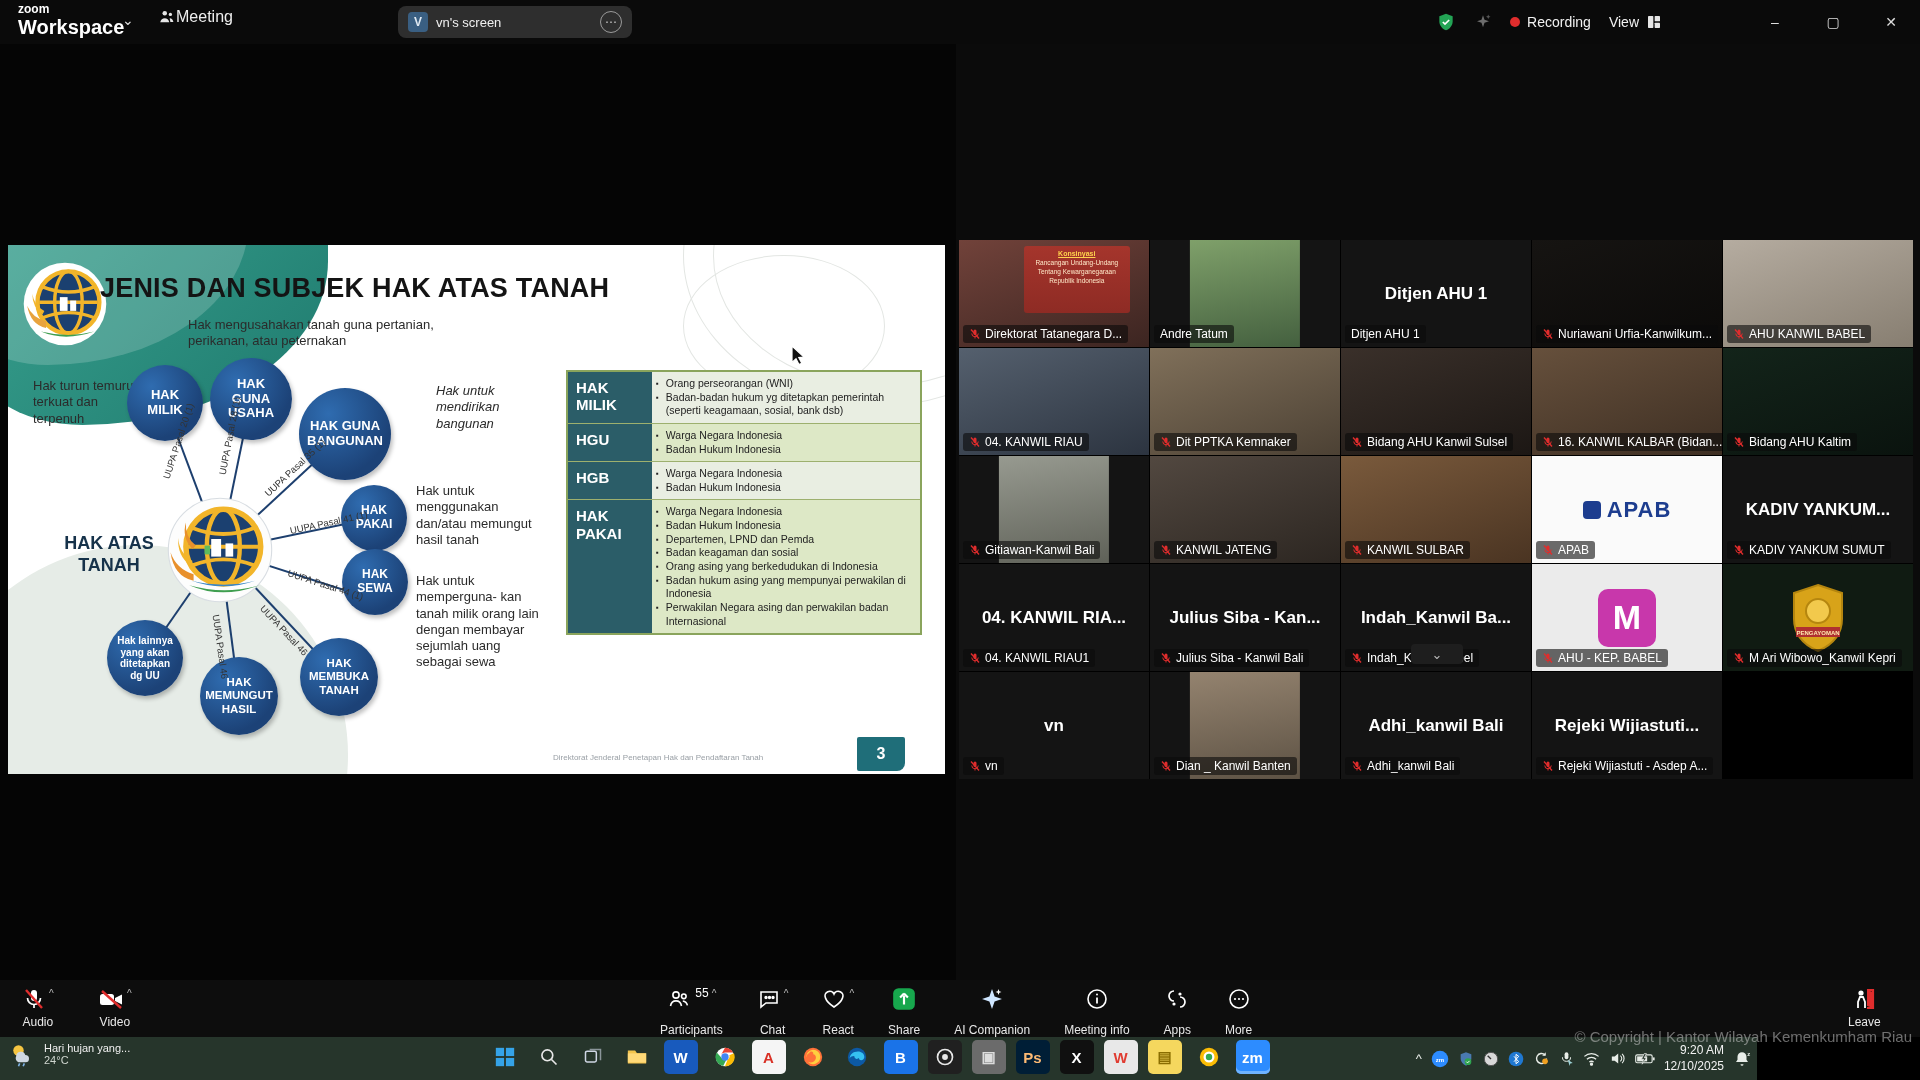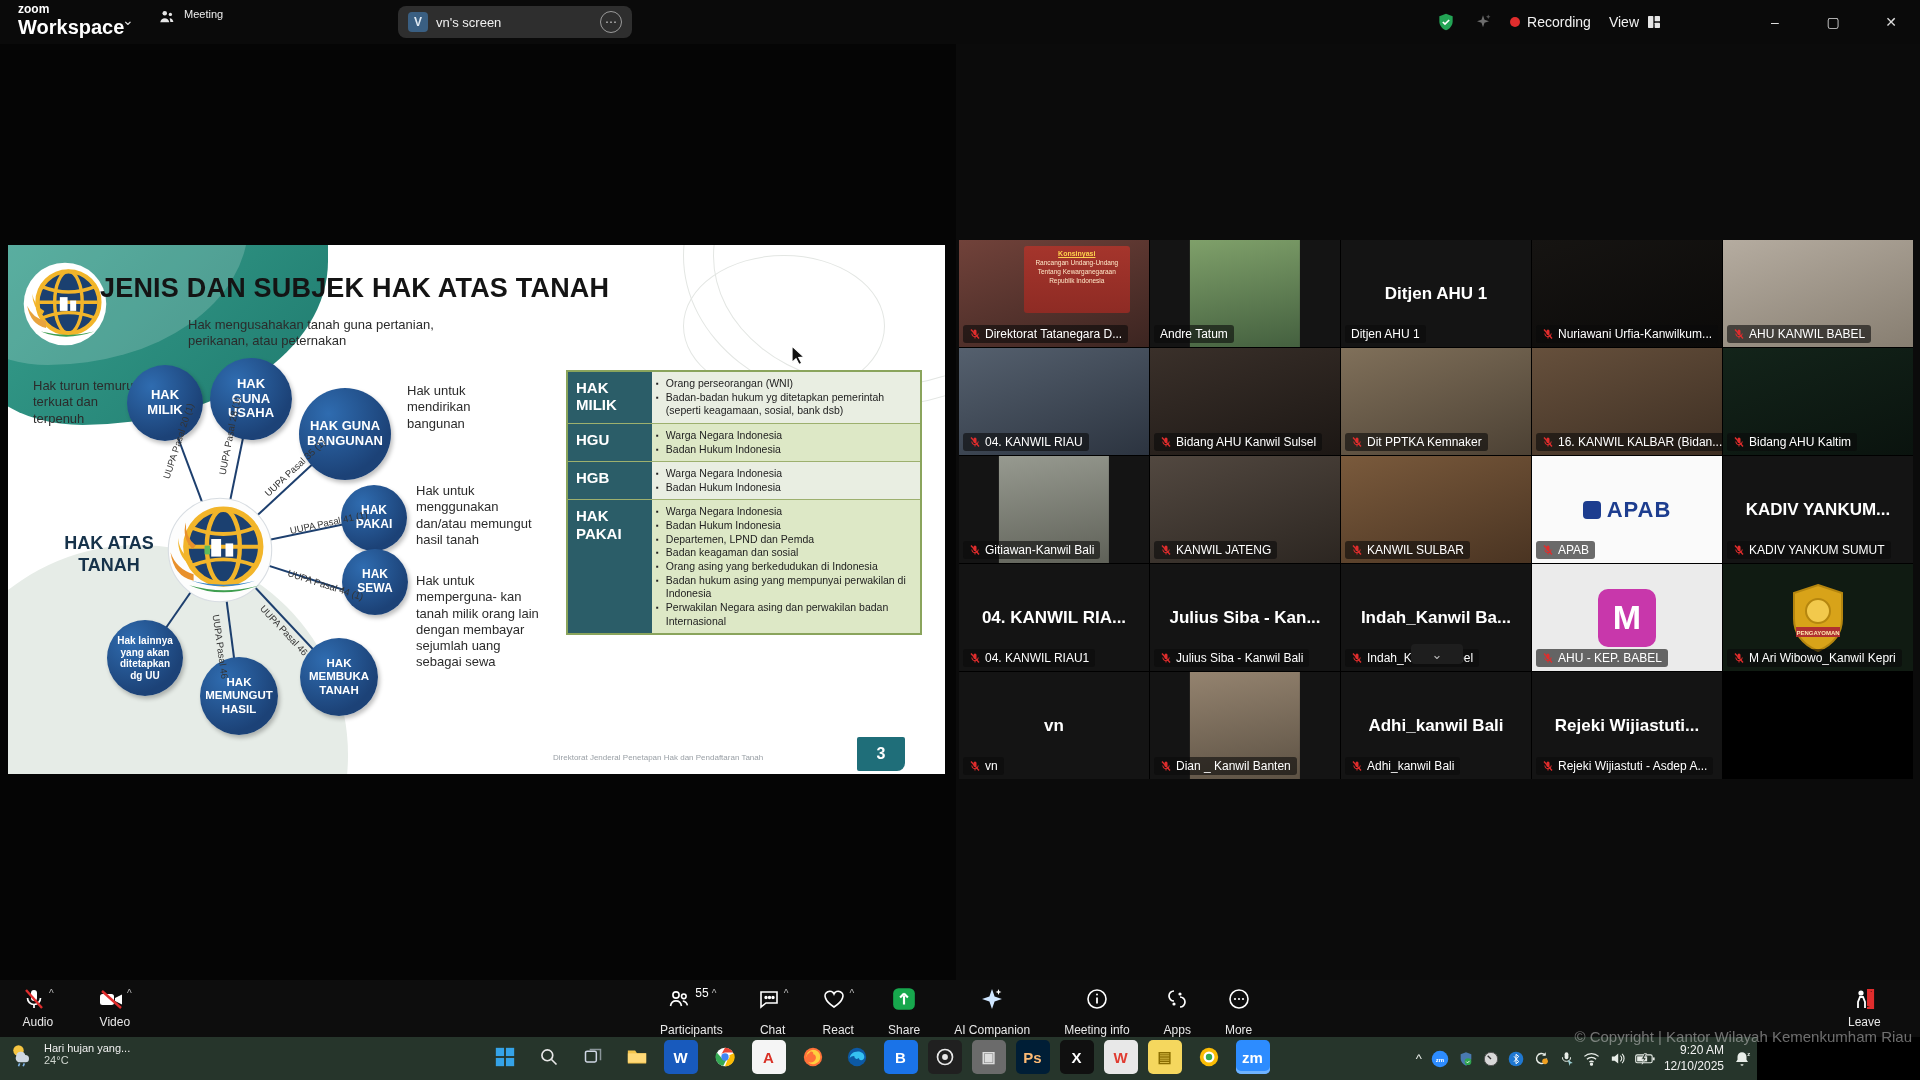--- a/index.html
+++ b/index.html
@@ -5,21 +5,21 @@
   html,body{margin:0;padding:0;background:#000;}
   body{width:1920px;height:1080px;position:relative;overflow:hidden;
        font-family:"Liberation Sans",sans-serif;color:#fff;}
   .abs{position:absolute;}
   
   #titlebar{position:absolute;left:0;top:0;width:1920px;height:44px;background:#0a0a0a;z-index:30;}
   .brand{position:absolute;left:18px;top:3px;line-height:1;}
   .brand .t1{font-size:12px;font-weight:bold;display:block;}
   .brand .t2{font-size:20px;font-weight:bold;display:block;margin-top:2px;}
   .tb-chev{position:absolute;left:122px;top:12px;color:#ddd;font-size:14px;}
-  .meeting-tab{position:absolute;left:158px;top:8px;display:flex;align-items:flex-start;gap:8px;font-size:11px;color:#eee;}
+  .meeting-tab{position:absolute;left:158px;top:8px;display:flex;align-items:flex-start;font-size:16px;color:#eee;}
   .screen-pill{position:absolute;left:398px;top:6px;width:234px;height:32px;border-radius:8px;background:#2e2e2e;display:flex;align-items:center;padding:0 10px;gap:8px;box-sizing:border-box;}
   .v-avatar{width:20px;height:20px;border-radius:4px;background:#3a5f82;color:#dfe9f2;font-size:12px;font-weight:bold;display:flex;align-items:center;justify-content:center;}
   .screen-pill .lbl{font-size:13px;color:#f0f0f0;flex:1;}
   .pill-more{width:20px;height:20px;border:1px solid #9a9a9a;border-radius:50%;color:#ccc;font-size:12px;display:flex;align-items:center;justify-content:center;}
   .status-right{position:absolute;right:258px;top:0;height:44px;display:flex;align-items:center;gap:18px;}
   .rec{display:flex;align-items:center;gap:7px;font-size:14px;color:#f2f2f2;}
   .rec .dot{width:10px;height:10px;border-radius:50%;background:#e02d2d;}
   .view-btn{display:flex;align-items:center;gap:7px;font-size:14px;color:#f2f2f2;}
   .winctl{position:absolute;right:0;top:0;height:44px;display:flex;}
   .winctl div{width:58px;height:44px;display:flex;align-items:center;justify-content:center;font-size:14px;color:#ddd;}
@@ -166,21 +166,21 @@
           <rect x="56" y="46" width="7" height="12" fill="#fff"></rect>
         <path d="M28 70q-16-4-22-18 4 22 22 26z" fill="#e8a33d"></path>
         <path d="M26 58q-12-6-14-20 0 16 12 24z" fill="#f2b52a"></path>
         <path d="M22 82q28 12 62 0-30 8-62 0z" fill="#3f9e4f"></path>
       </svg>
     </div>
     <div class="slide-title">JENIS DAN SUBJEK HAK ATAS TANAH</div>
 
     <div class="note" style="left:180px;top:72px;width:290px;">Hak mengusahakan tanah guna pertanian, perikanan, atau peternakan</div>
     <div class="note" style="left:25px;top:133px;width:112px;">Hak turun temurun, terkuat dan terpenuh</div>
-    <div class="note" style="left:399px;top:138px;width:105px;">Hak untuk mendirikan bangunan</div>
+    <div class="note" style="left:428px;top:138px;width:105px;font-style:italic;">Hak untuk mendirikan bangunan</div>
     <div class="note" style="left:408px;top:238px;width:118px;">Hak untuk menggunakan dan/atau memungut hasil tanah</div>
     <div class="note" style="left:408px;top:328px;width:132px;">Hak untuk memperguna- kan tanah milik orang lain dengan membayar sejumlah uang sebagai sewa</div>
 
     <svg id="spokes" class="abs" style="left:0;top:0;" width="937" height="529">
         <line x1="212" y1="305" x2="157" y2="158" stroke="#1d3f6e" stroke-width="2"></line>
         <line x1="212" y1="305" x2="243" y2="154" stroke="#1d3f6e" stroke-width="2"></line>
         <line x1="212" y1="305" x2="337" y2="189" stroke="#1d3f6e" stroke-width="2"></line>
         <line x1="212" y1="305" x2="366" y2="273" stroke="#1d3f6e" stroke-width="2"></line>
         <line x1="212" y1="305" x2="367" y2="355" stroke="#1d3f6e" stroke-width="2"></line>
         <line x1="212" y1="305" x2="331" y2="432" stroke="#1d3f6e" stroke-width="2"></line>
@@ -369,41 +369,41 @@
           <svg width="12" height="12" viewBox="0 0 24 24">
             <rect x="9" y="3" width="6" height="11" rx="3" fill="#e02d2d"></rect>
             <path d="M5.5 11a6.5 6.5 0 0 0 13 0" stroke="#e02d2d" stroke-width="2" fill="none"></path>
             <line x1="12" y1="17.5" x2="12" y2="21" stroke="#e02d2d" stroke-width="2"></line>
             <line x1="4" y1="3" x2="20" y2="21" stroke="#e02d2d" stroke-width="2.6"></line>
           </svg>
           <span>04. KANWIL RIAU</span>
         </div>
       </div>
       <div class="tile">
+        <div class="ph" style="background: linear-gradient(160deg, rgb(128, 112, 90), rgb(76, 65, 52));"></div>
+        <div class="nlabel">
+          <svg width="12" height="12" viewBox="0 0 24 24">
+            <rect x="9" y="3" width="6" height="11" rx="3" fill="#e02d2d"></rect>
+            <path d="M5.5 11a6.5 6.5 0 0 0 13 0" stroke="#e02d2d" stroke-width="2" fill="none"></path>
+            <line x1="12" y1="17.5" x2="12" y2="21" stroke="#e02d2d" stroke-width="2"></line>
+            <line x1="4" y1="3" x2="20" y2="21" stroke="#e02d2d" stroke-width="2.6"></line>
+          </svg>
+          <span>Dit PPTKA Kemnaker</span>
+        </div>
+      </div>
+      <div class="tile">
         <div class="ph" style="background: linear-gradient(160deg, rgb(58, 48, 42), rgb(28, 23, 20));"></div>
         <div class="nlabel">
           <svg width="12" height="12" viewBox="0 0 24 24">
             <rect x="9" y="3" width="6" height="11" rx="3" fill="#e02d2d"></rect>
             <path d="M5.5 11a6.5 6.5 0 0 0 13 0" stroke="#e02d2d" stroke-width="2" fill="none"></path>
             <line x1="12" y1="17.5" x2="12" y2="21" stroke="#e02d2d" stroke-width="2"></line>
             <line x1="4" y1="3" x2="20" y2="21" stroke="#e02d2d" stroke-width="2.6"></line>
           </svg>
           <span>Bidang AHU Kanwil Sulsel</span>
-        </div>
-      </div>
-      <div class="tile">
-        <div class="ph" style="background: linear-gradient(160deg, rgb(128, 112, 90), rgb(76, 65, 52));"></div>
-        <div class="nlabel">
-          <svg width="12" height="12" viewBox="0 0 24 24">
-            <rect x="9" y="3" width="6" height="11" rx="3" fill="#e02d2d"></rect>
-            <path d="M5.5 11a6.5 6.5 0 0 0 13 0" stroke="#e02d2d" stroke-width="2" fill="none"></path>
-            <line x1="12" y1="17.5" x2="12" y2="21" stroke="#e02d2d" stroke-width="2"></line>
-            <line x1="4" y1="3" x2="20" y2="21" stroke="#e02d2d" stroke-width="2.6"></line>
-          </svg>
-          <span>Dit PPTKA Kemnaker</span>
         </div>
       </div>
       <div class="tile">
         <div class="ph" style="background: linear-gradient(160deg, rgb(102, 80, 60), rgb(62, 47, 35));"></div>
         <div class="nlabel">
           <svg width="12" height="12" viewBox="0 0 24 24">
             <rect x="9" y="3" width="6" height="11" rx="3" fill="#e02d2d"></rect>
             <path d="M5.5 11a6.5 6.5 0 0 0 13 0" stroke="#e02d2d" stroke-width="2" fill="none"></path>
             <line x1="12" y1="17.5" x2="12" y2="21" stroke="#e02d2d" stroke-width="2"></line>
             <line x1="4" y1="3" x2="20" y2="21" stroke="#e02d2d" stroke-width="2.6"></line>

